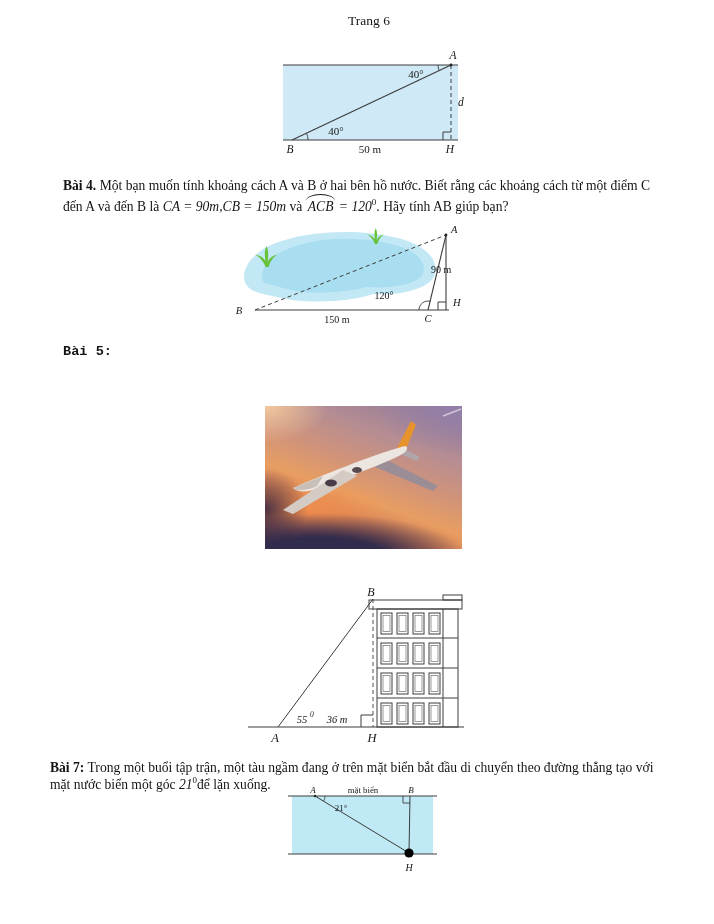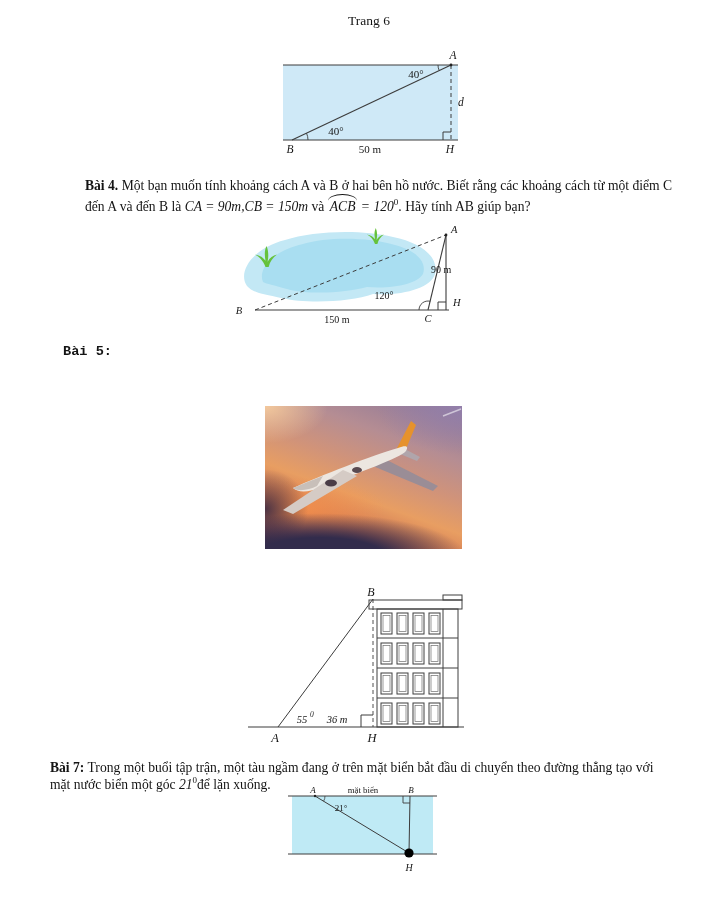--- a/index.html
+++ b/index.html
@@ -1,20 +1,20 @@
 <!DOCTYPE html>
 <html><head>
 <meta charset="utf-8">
 <style>
   html,body{margin:0;padding:0;background:#ffffff;}
   .page{position:relative;width:714px;height:924px;background:#fff;overflow:hidden;
         font-family:"Liberation Serif", serif;color:#141414;}
   .hdr{position:absolute;top:13px;left:0;width:714px;text-align:center;font-size:13.5px;padding-left:12px;}
   .para{position:absolute;font-size:13.6px;text-align:left;}
-  .p4{left:63px;top:161px;width:596px;line-height:21px;margin-left:22px;}
+  .p4{left:63px;top:161px;width:596px;line-height:21px;}
   .p5{left:63px;top:330px;width:606px;line-height:16.8px;font-family:Liberation Mono, monospace;}
   .p6{left:63px;top:550px;width:606px;line-height:17px;}
   .p7{left:50px;top:745px;width:606px;line-height:17px;}
   .para b{font-weight:bold;}
   .math{font-style:italic;}
   sup{font-size:9px;line-height:0;}
   .hat{position:relative;display:inline-block;font-style:italic;padding:0 2px;}
   .hat::before{content:"";position:absolute;left:0;right:0;top:-2px;height:6px;
     border-top:1.1px solid #141414;border-radius:50% 50% 0 0 / 100% 100% 0 0;}
   .fig{position:absolute;}

